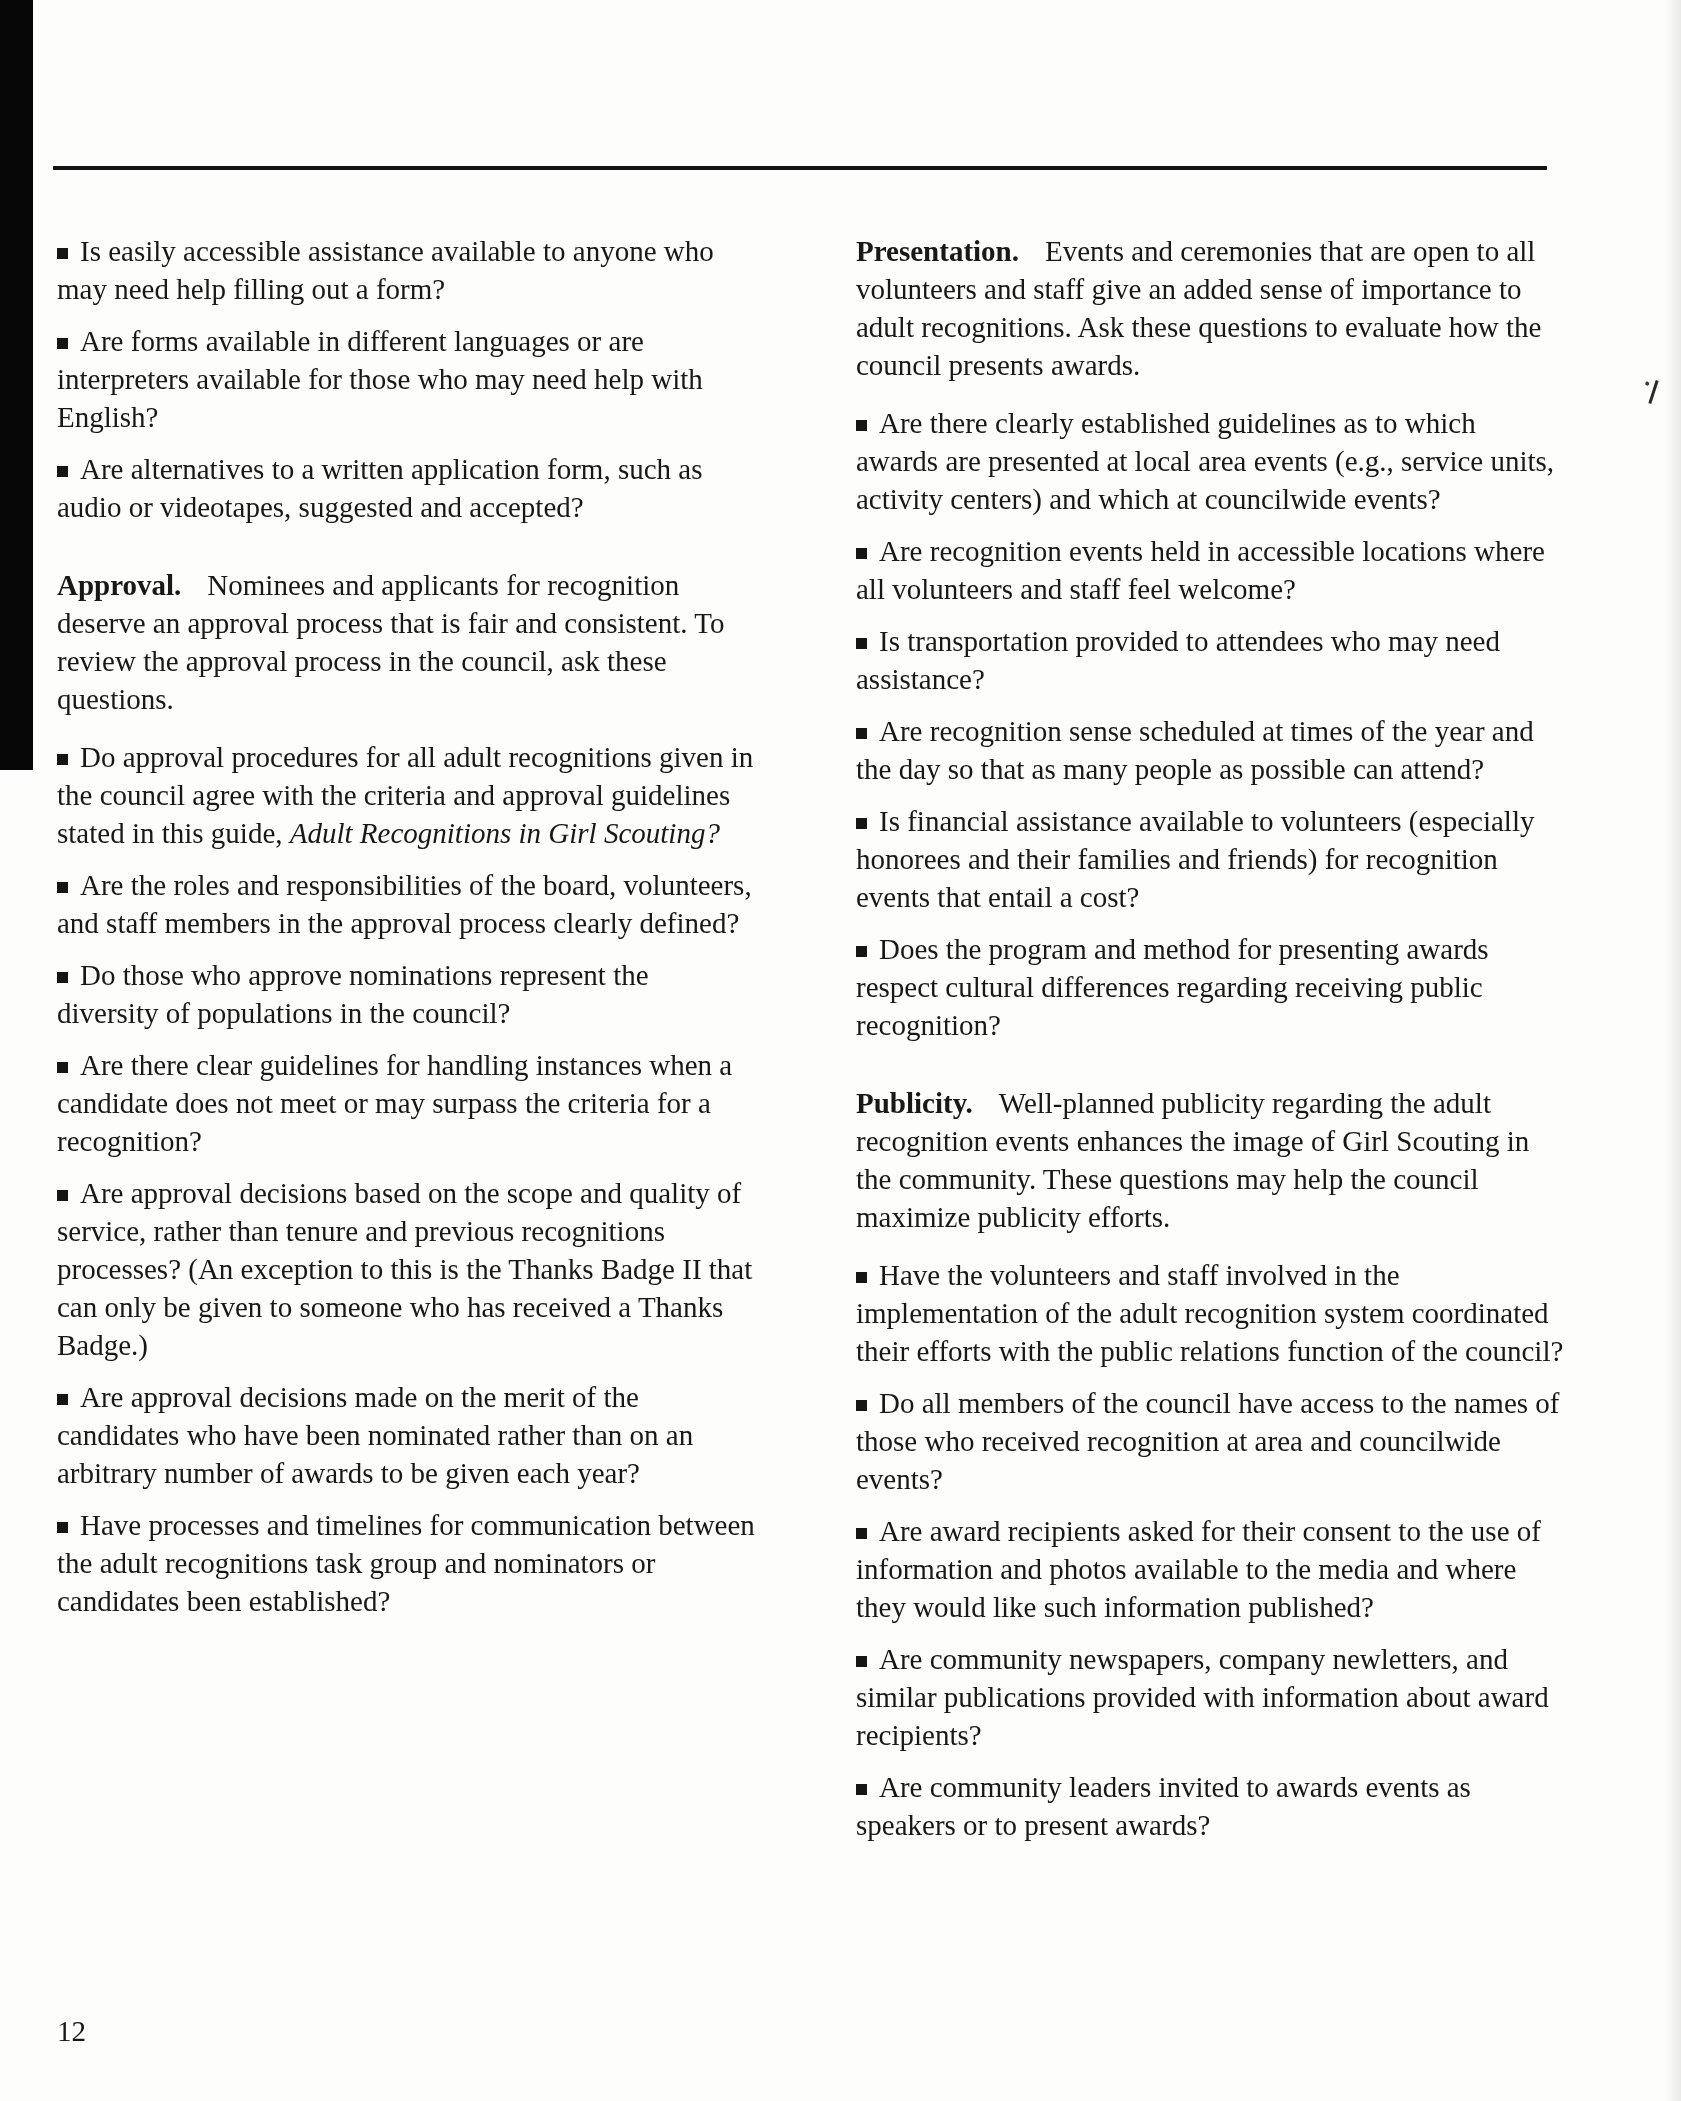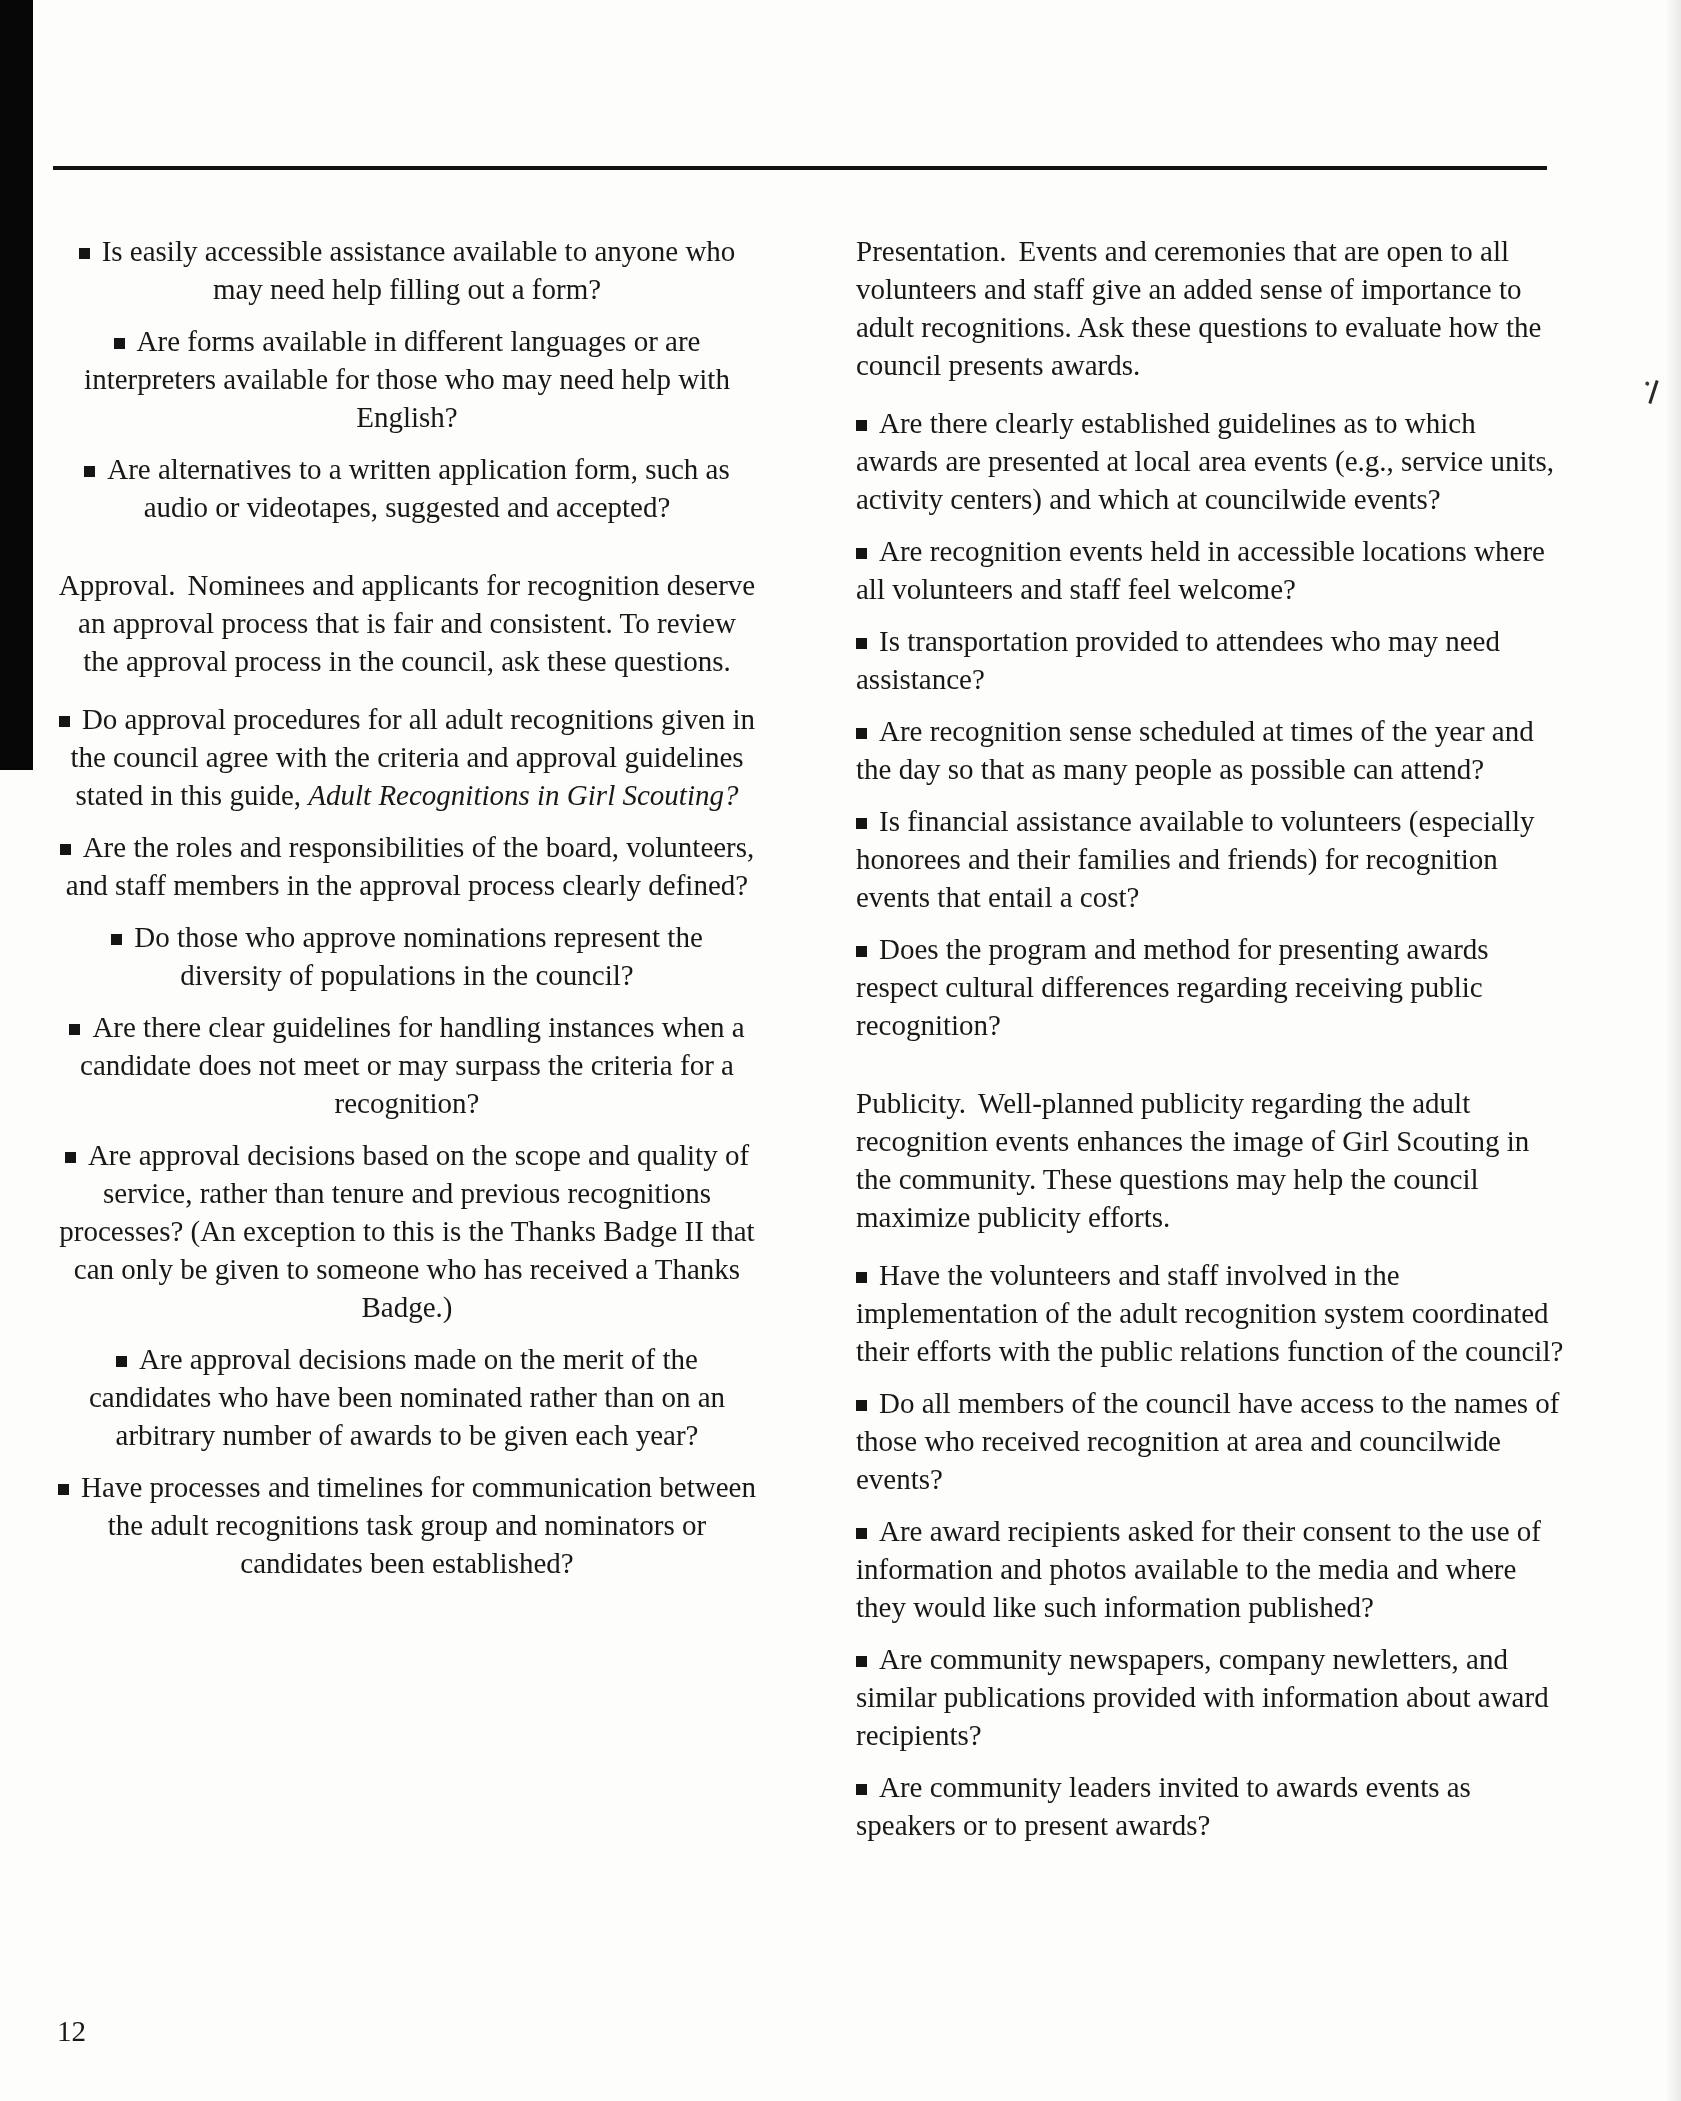--- a/index.html
+++ b/index.html
@@ -26,26 +26,26 @@
   .top-rule {
     position:absolute; left:53px; top:166px;
     width:1494px; height:4px;
     background:#141414;
   }
   .col {
     position:absolute; top:232px;
     font-size:29px; line-height:38px;
     text-align:left;
   }
-  .col-left  { left:57px;  width:700px;text-align:center; }
+  .col-left  { left:57px;  width:700px; }
   .col-right { left:856px; width:708px; }
   p { margin:0 0 14px 0; }
   p.section-start { margin-top:40px; }
   p.lead-para { margin-bottom:20px; }
-  .lead { font-weight:normal; margin-right:12px; }
+  .lead { font-weight:bold; margin-right:26px; }
   .sq {
     display:inline-block;
     width:11px; height:11px;
     background:#151515;
     margin-right:12px;
     vertical-align:2px;
   }
   i { }
   .page-number {
     position:absolute; left:57px; top:2012px;

